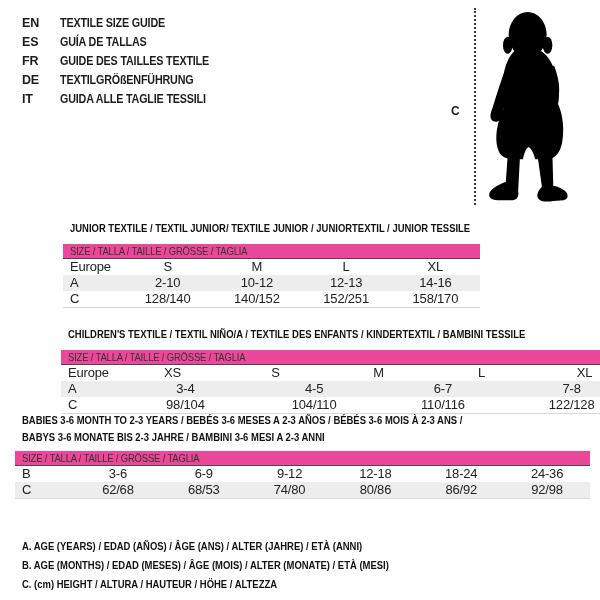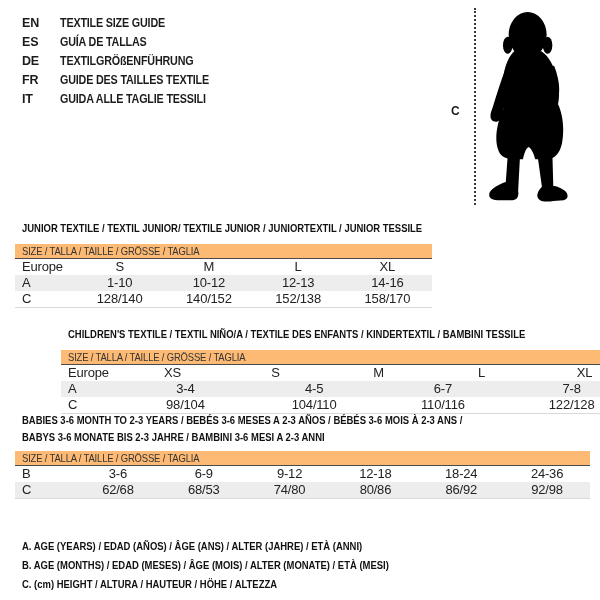--- a/index.html
+++ b/index.html
@@ -16,30 +16,30 @@
   .lang-code { width:38px; flex:0 0 38px; }
 
   
   .c-label { position:absolute; left:451px; top:104px; font-weight:bold; font-size:12px; }
   .dash-line { position:absolute; left:474px; top:8px; height:197px; width:0; border-left:2px dotted #3a3a3a; }
   .toddler { position:absolute; left:483px; top:3px; width:114px; height:209px; }
   .toddler * { fill:#000; }
 
   
   .table-block { position:absolute; left:15px; }
-  .t1 { top:218px; width:417px; }
+  .t1 { top:218px; width:417px;margin-left:48px; }
   .t2 { top:324px; width:575px;margin-left:46px; }
   .t3 { top:412px; width:575px; }
   .section-title { font-size:11px; line-height:13px; font-weight:bold; color:#111; margin:0 0 9px 7px; }
   .t3 .section-title { line-height:17px; margin-bottom:5px; }
   .t3 .section-title .line { display:block; transform:scaleX(0.86); transform-origin:0 50%; white-space:nowrap; }
 
   .table { width:100%; border-bottom:1px solid #d9d9d9; letter-spacing:-0.2px; }
   .size-bar {
-    height:15px; line-height:14px; background:#fdba74; border-bottom:1px solid #4a4a4a;
+    height:15px; line-height:14px; background:#ec4899; border-bottom:1px solid #4a4a4a;
     padding-left:7px; font-size:11px; color:#333;
   }
   .tr { display:flex; height:16px; line-height:16px; font-size:13px; color:#222; }
   .tr.shaded { background:#ededed; }
   .td { flex:1; text-align:center; }
   .td.label { flex:0 0 60px; text-align:left; padding-left:7px; }
 
   
   .footnotes { position:absolute; left:22px; top:536px; }
   .footnote { font-size:11px; line-height:18px; font-weight:bold; color:#111; }
@@ -52,26 +52,26 @@
   <header class="lang-header">
     <div class="lang-row">
       <span class="lang-code">EN</span>
       <span class="condensed">TEXTILE SIZE GUIDE</span>
     </div>
     <div class="lang-row">
       <span class="lang-code">ES</span>
       <span class="condensed">GUÍA DE TALLAS</span>
     </div>
     <div class="lang-row">
+      <span class="lang-code">FR</span>
+      <span class="condensed">GUIDE DES TAILLES TEXTILE</span>
+    </div>
+    <div class="lang-row">
       <span class="lang-code">DE</span>
       <span class="condensed">TEXTILGRÖßENFÜHRUNG</span>
-    </div>
-    <div class="lang-row">
-      <span class="lang-code">FR</span>
-      <span class="condensed">GUIDE DES TAILLES TEXTILE</span>
     </div>
     <div class="lang-row">
       <span class="lang-code">IT</span>
       <span class="condensed">GUIDA ALLE TAGLIE TESSILI</span>
     </div>
   </header>
 
   <span class="c-label">C</span>
   <div class="dash-line"></div>
   <svg class="toddler" viewBox="0 0 120 215" aria-hidden="true">
@@ -93,30 +93,30 @@
       </div>
       <div class="tr">
         <span class="td label">Europe</span>
         <span class="td">S</span>
         <span class="td">M</span>
         <span class="td">L</span>
         <span class="td">XL</span>
       </div>
       <div class="tr shaded">
         <span class="td label">A</span>
-        <span class="td">1-10</span>
+        <span class="td">2-10</span>
         <span class="td">10-12</span>
         <span class="td">12-13</span>
         <span class="td">14-16</span>
       </div>
       <div class="tr">
         <span class="td label">C</span>
         <span class="td">128/140</span>
         <span class="td">140/152</span>
-        <span class="td">152/138</span>
+        <span class="td">152/251</span>
         <span class="td">158/170</span>
       </div>
     </div>
   </section>
 
   <section class="table-block t2">
     <h2 class="section-title condensed">CHILDREN'S TEXTILE / TEXTIL NIÑO/A / TEXTILE DES ENFANTS / KINDERTEXTIL / BAMBINI TESSILE</h2>
     <div class="table">
       <div class="size-bar">
         <span class="condensed">SIZE / TALLA / TAILLE / GRÖSSE / TAGLIA</span>

